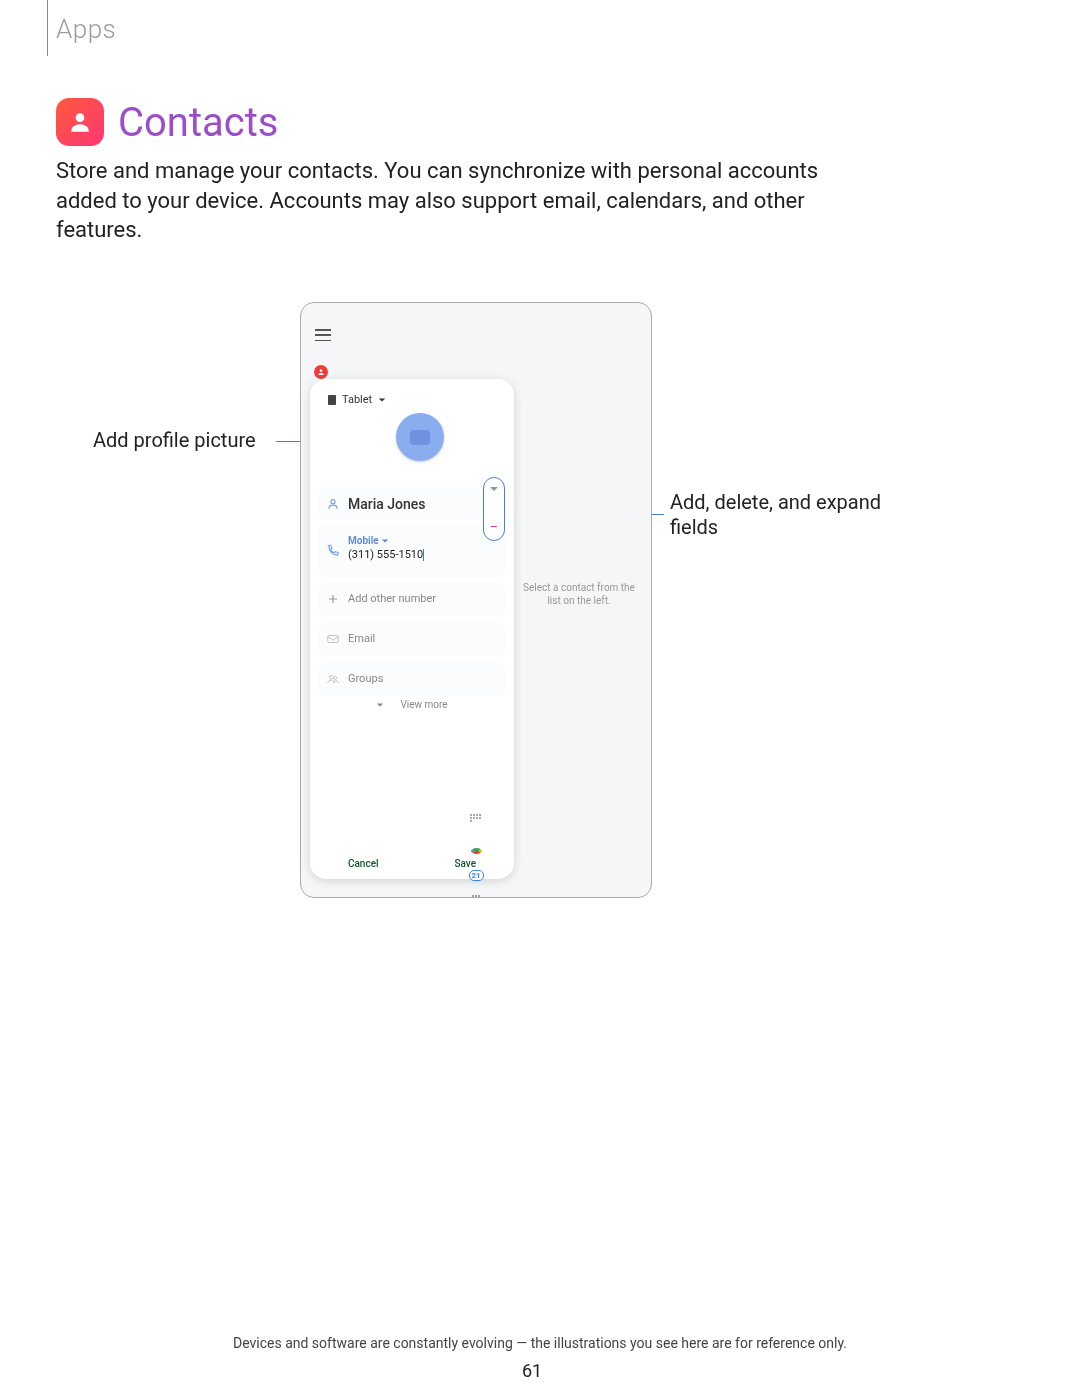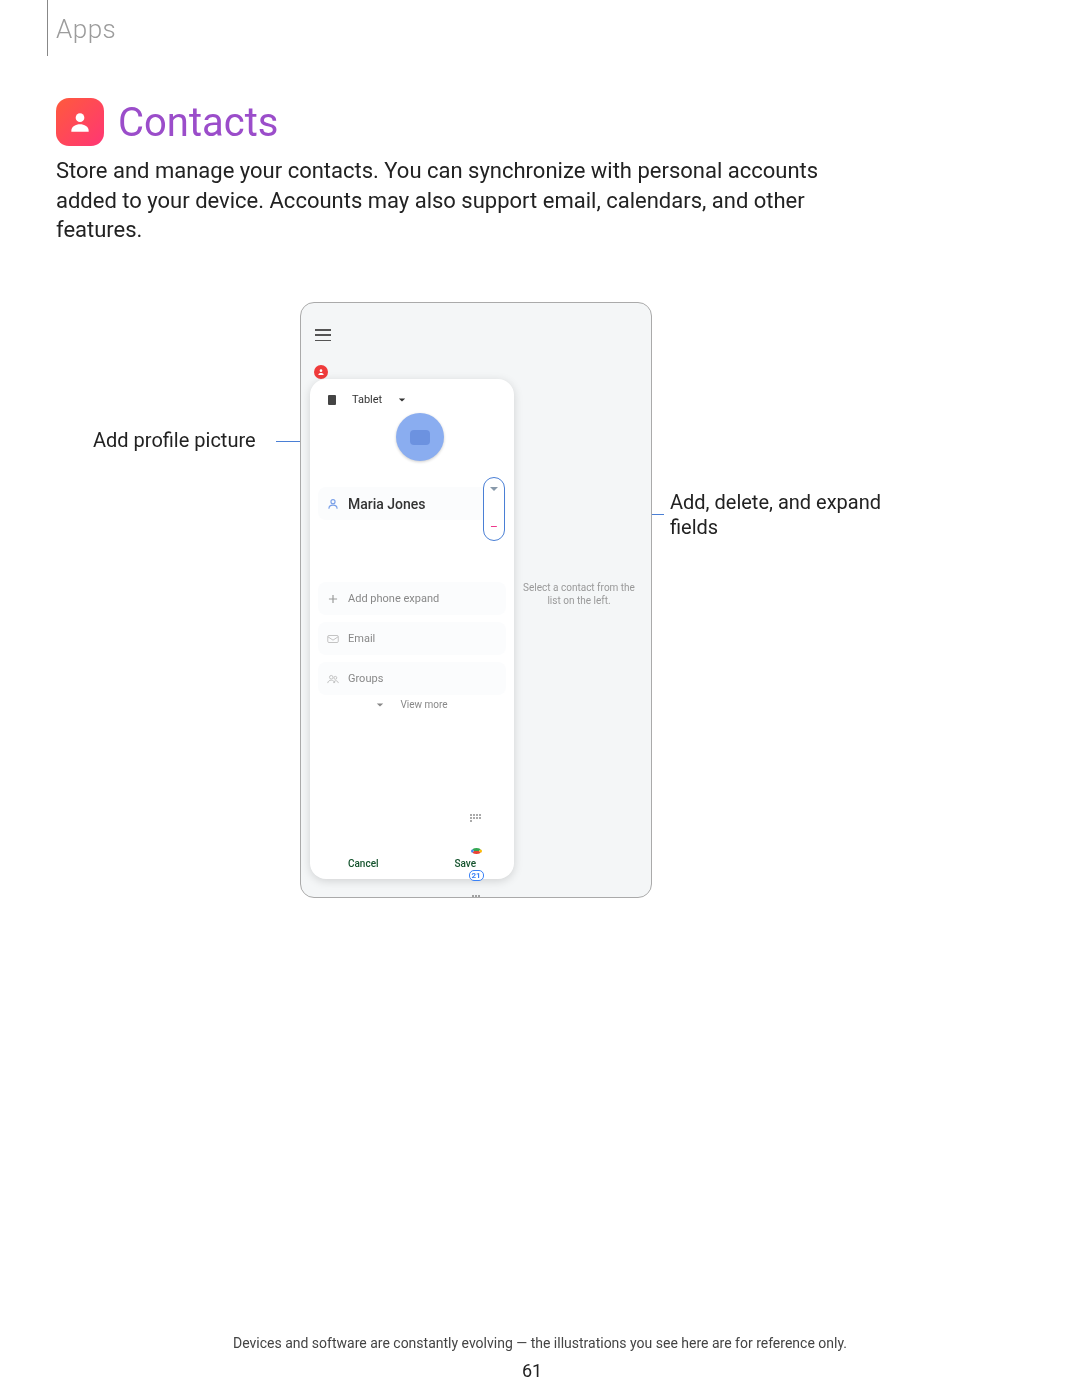--- a/index.html
+++ b/index.html
@@ -89,21 +89,21 @@
     left: 9px;
     top: 76px;
     width: 204px;
     height: 500px;
     background: #fff;
     border-radius: 16px;
     box-shadow: 0 2px 10px rgba(0,0,0,0.15);
   }
   .card .storage {
     position:absolute; top:14px; left:18px;
-    font-size:11px; color:#333; display:flex; align-items:center; gap:16px;
+    font-size:11px; color:#333; display:flex; align-items:center; gap:6px;
   }
   .card .storage .dev-icon { width:8px; height:10px; background:#444; border-radius:1px; }
   .avatar-circle {
     position:absolute; top:34px; left:86px;
     width:48px; height:48px; border-radius:50%;
     background:#8aadf0; display:flex; align-items:center; justify-content:center;
     box-shadow: 0 1px 3px rgba(0,0,0,0.2);
   }
   .avatar-inner {
     width:20px; height:15px; border-radius:4px; background:#6c92e0;
@@ -252,26 +252,38 @@
     </div>
 
     <div class="row row-name">
       <svg class="ricon" viewBox="0 0 24 24" fill="none" stroke="#7aa0e8" stroke-width="2">
           <circle cx="12" cy="8" r="3.5"></circle>
           <path d="M5 20c0-4 3-6 7-6s7 2 7 6"></path>
         </svg>
       <span>Maria Jones</span>
     </div>
 
+    <div class="row row-phone">
+      <svg class="ricon" viewBox="0 0 24 24" fill="none" stroke="#7aa0e8" stroke-width="2">
+          <path d="M5 4c0 9 6 15 15 15l1-4-5-2-2 2c-3-1-5-3-6-6l2-2-2-5-4 1z"></path>
+        </svg>
+      <div class="type">
+        <span>Mobile</span>
+        <svg width="8" height="8" viewBox="0 0 10 10" fill="#5b86d8">
+            <path d="M1 3l4 4 4-4z"></path>
+          </svg>
+      </div>
+      <div class="num"><span>(311) 555-1510</span><span class="cursor"></span></div>
+    </div>
 
     <div class="row row-add">
       <svg class="ricon" viewBox="0 0 24 24" fill="none" stroke="#999" stroke-width="2">
           <path d="M12 5v14M5 12h14"></path>
         </svg>
-      <span>Add phone expand</span>
+      <span>Add other number</span>
     </div>
 
     <div class="row row-email">
       <svg class="ricon" viewBox="0 0 24 24" fill="none" stroke="#bbb" stroke-width="1.5">
           <rect x="3" y="6" width="18" height="12" rx="2"></rect>
           <path d="M3 8l9 6 9-6"></path>
         </svg>
       <span>Email</span>
     </div>
 

